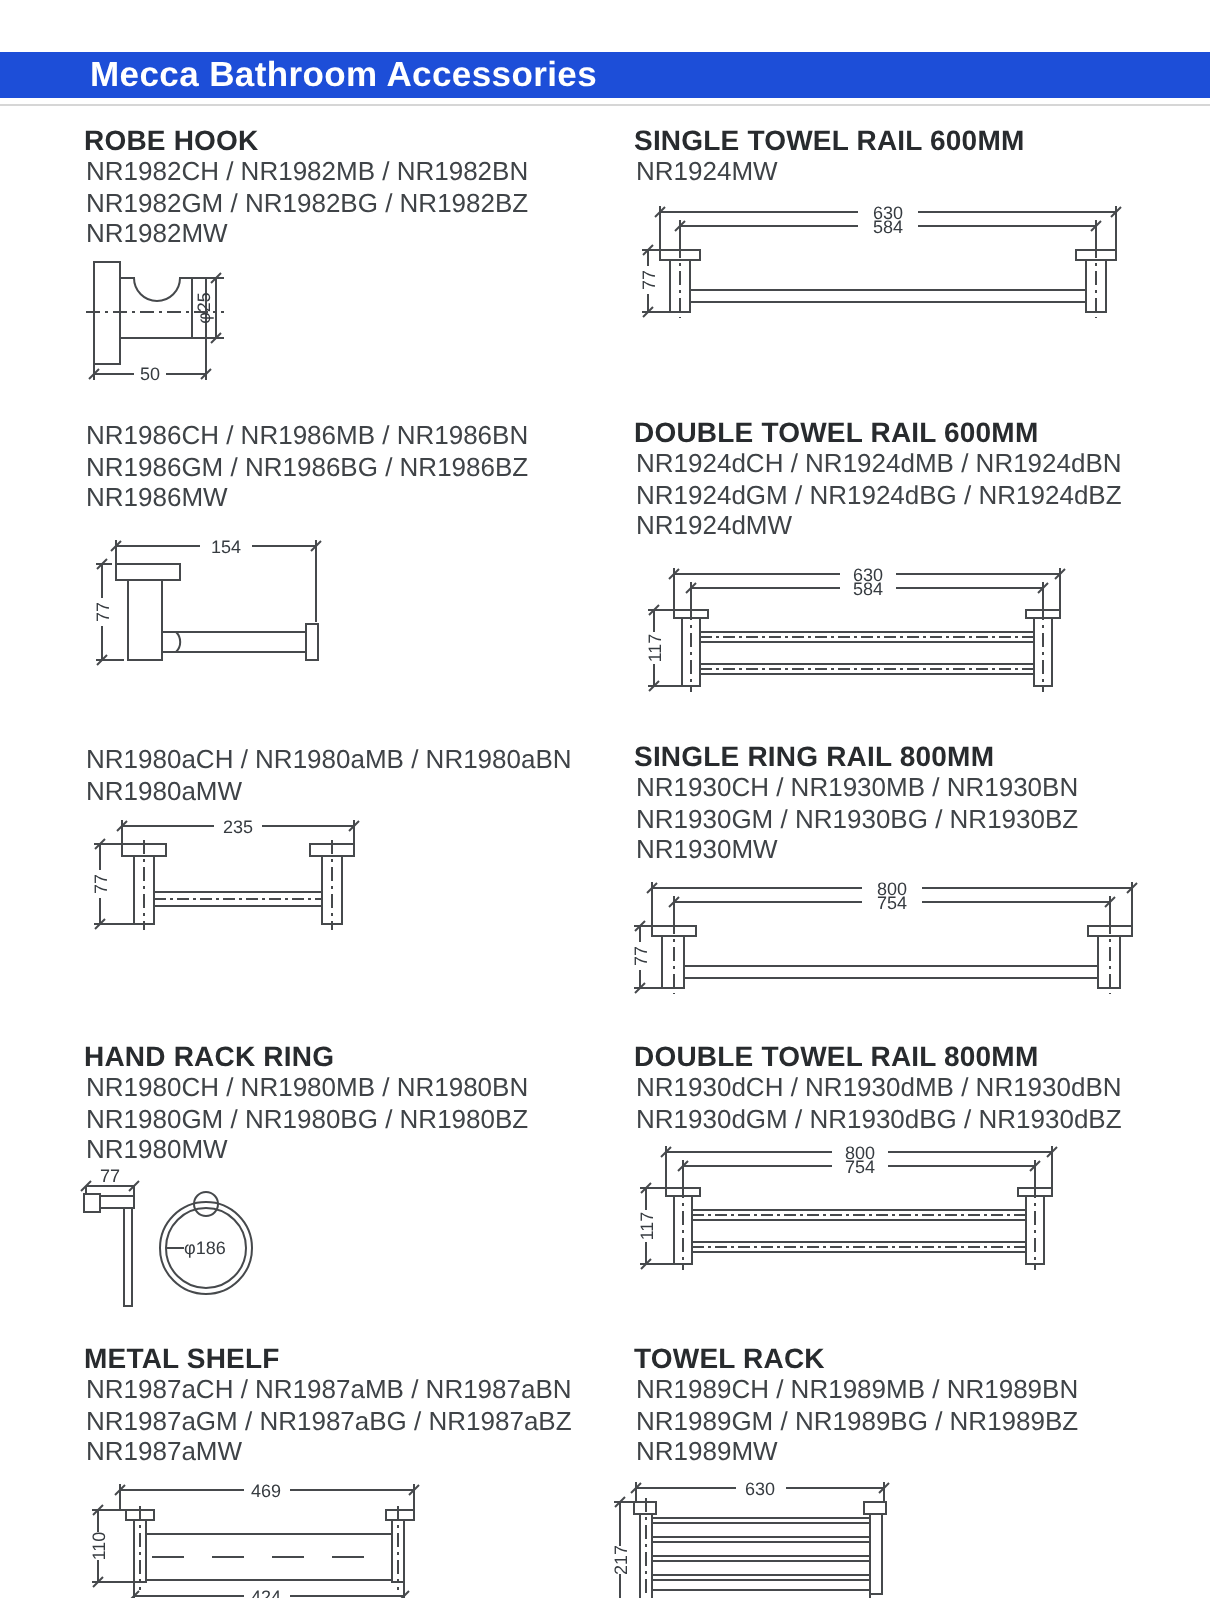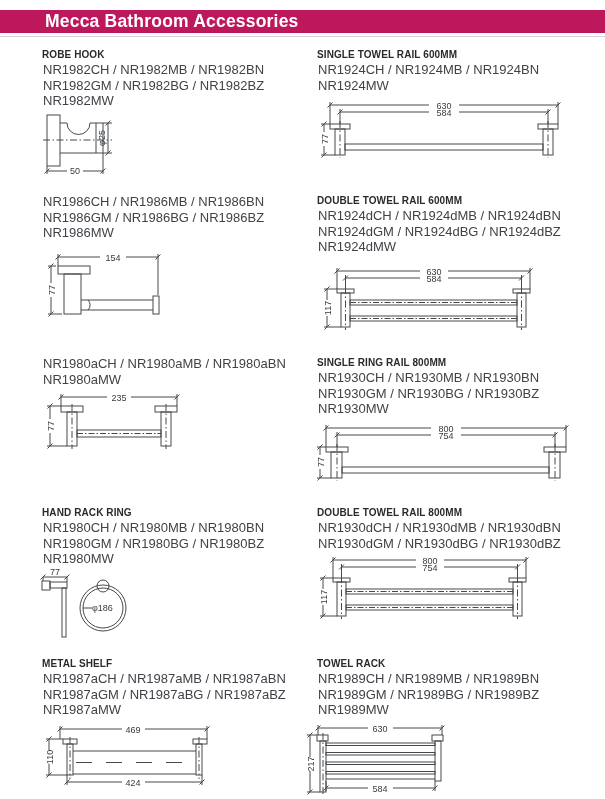--- a/index.html
+++ b/index.html
@@ -1,34 +1,34 @@
 <!DOCTYPE html>
 <html><head>
 <meta charset="utf-8">
 <style>
   html,body{margin:0;padding:0;}
   body{
     width:605px;height:799px;background:#ffffff;
     font-family:"Liberation Sans", sans-serif;
     overflow:hidden;position:relative;
   }
-  .topbar{background:#be185d;height:23px;margin-top:10px;}
+  .topbar{background:#1d4ed8;height:23px;margin-top:26px;}
   .topbar h1{
     margin:0;color:#ffffff;font-size:17.5px;font-weight:bold;
     line-height:23px;padding-left:45px;letter-spacing:.2px;
   }
   .topbar-shadow{height:1px;background:#d6d6d6;margin-top:3px;}
   .grid{
     display:grid;margin:11px 14px 0 42px;
     grid-template-columns:275px 1fr;
     grid-template-rows:146px 162px 150px 151px auto;
   }
   .cell{overflow:visible;}
   .ptitle{
-    margin:0 0 2px 0;font-size:10px;font-weight:bold;color:#282b2e;
+    margin:0 0 2px 0;font-size:14px;font-weight:bold;color:#282b2e;
     line-height:13px;letter-spacing:.1px;
   }
   .codes p{margin:1px;font-size:13px;color:#3f4347;line-height:14.5px;}
   svg.draw{overflow:visible;display:block;}
   svg.draw line,svg.draw rect,svg.draw path,svg.draw circle{
     stroke:#46494c;stroke-width:1;fill:none;
   }
   svg.draw text{
     stroke:none;fill:#363b40;
     font-family:"Liberation Sans", sans-serif;font-size:9px;
@@ -78,21 +78,20 @@
       <line x1="61" y1="41" x2="61" y2="62"></line>
       <line class="ds" x1="5" y1="59" x2="25" y2="59"></line>
       <line class="de" x1="41" y1="59" x2="61" y2="59"></line>
       <text x="33" y="62" text-anchor="middle">50</text>
     </svg>
   </section>
 
   <section class="cell">
     <h3 class="ptitle">SINGLE TOWEL RAIL 600MM</h3>
     <div class="codes">
-      <p>NR1924CH / NR1924MB / NR1924BN</p>
       <p>NR1924MW</p>
     </div>
     <svg class="draw" width="250" height="62" viewBox="0 0 250 62" style="margin-top:5px">
       <line x1="13" y1="26" x2="13" y2="4"></line>
       <line x1="241" y1="26" x2="241" y2="4"></line>
       <line class="ds" x1="13" y1="7" x2="112" y2="7"></line>
       <line class="de" x1="142" y1="7" x2="241" y2="7"></line>
       <text x="127" y="10.5" text-anchor="middle">630</text>
       <line x1="23" y1="26" x2="23" y2="11"></line>
       <line x1="231" y1="26" x2="231" y2="11"></line>

